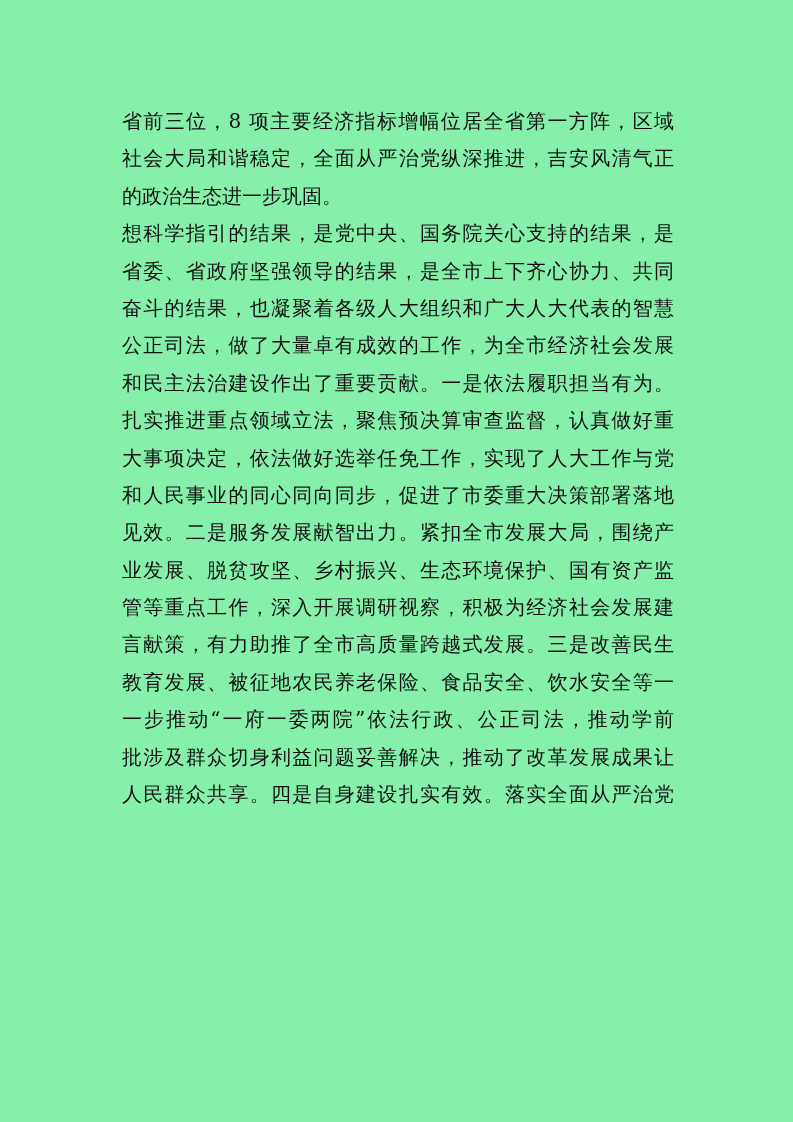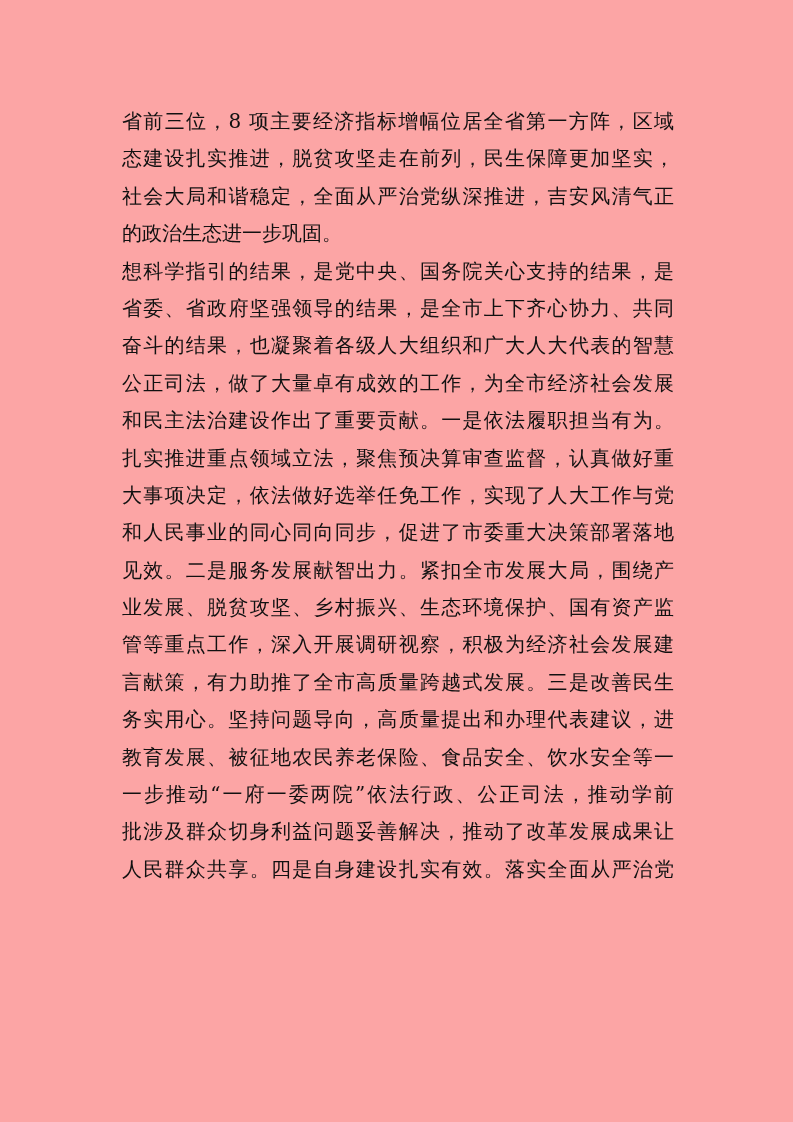--- a/index.html
+++ b/index.html
@@ -12,21 +12,21 @@
       height: 1122px;
       position: relative;
       overflow: hidden;
     }
     .page {
       position: absolute;
       left: 0;
       top: 0;
       width: 793px;
       height: 1122px;
-      background: #fca5a5;
+      background: #86efac;
     }
     .text-column {
       position: absolute;
       left: 122px;
       top: 103px;
       width: 552px;
       color: #111111;
       font-family: "DejaVu Serif", "Liberation Serif", serif;
       font-size: 20px;
       line-height: 37.4px;
@@ -53,39 +53,37 @@
     }
   </style>
 </head>
 <body>
 
 <div class="page">
   <div class="text-column">
 
     <div class="paragraph">
       <span class="line">省前三位，8 项主要经济指标增幅位居全省第一方阵，区域</span>
-      <span class="line">态建设扎实推进，脱贫攻坚走在前列，民生保障更加坚实，</span>
       <span class="line">社会大局和谐稳定，全面从严治党纵深推进，吉安风清气正</span>
       <span class="line last">的政治生态进一步巩固。</span>
     </div>
 
     <div class="paragraph">
       <span class="line">想科学指引的结果，是党中央、国务院关心支持的结果，是</span>
       <span class="line">省委、省政府坚强领导的结果，是全市上下齐心协力、共同</span>
       <span class="line">奋斗的结果，也凝聚着各级人大组织和广大人大代表的智慧</span>
       <span class="line">公正司法，做了大量卓有成效的工作，为全市经济社会发展</span>
       <span class="line">和民主法治建设作出了重要贡献。一是依法履职担当有为。</span>
       <span class="line">扎实推进重点领域立法，聚焦预决算审查监督，认真做好重</span>
       <span class="line">大事项决定，依法做好选举任免工作，实现了人大工作与党</span>
       <span class="line">和人民事业的同心同向同步，促进了市委重大决策部署落地</span>
       <span class="line">见效。二是服务发展献智出力。紧扣全市发展大局，围绕产</span>
       <span class="line">业发展、脱贫攻坚、乡村振兴、生态环境保护、国有资产监</span>
       <span class="line">管等重点工作，深入开展调研视察，积极为经济社会发展建</span>
       <span class="line">言献策，有力助推了全市高质量跨越式发展。三是改善民生</span>
-      <span class="line">务实用心。坚持问题导向，高质量提出和办理代表建议，进</span>
       <span class="line">教育发展、被征地农民养老保险、食品安全、饮水安全等一</span>
       <span class="line">一步推动“一府一委两院”依法行政、公正司法，推动学前</span>
       <span class="line">批涉及群众切身利益问题妥善解决，推动了改革发展成果让</span>
       <span class="line">人民群众共享。四是自身建设扎实有效。落实全面从严治党</span>
     </div>
 
   </div>
 </div>
 
 </body></html>

